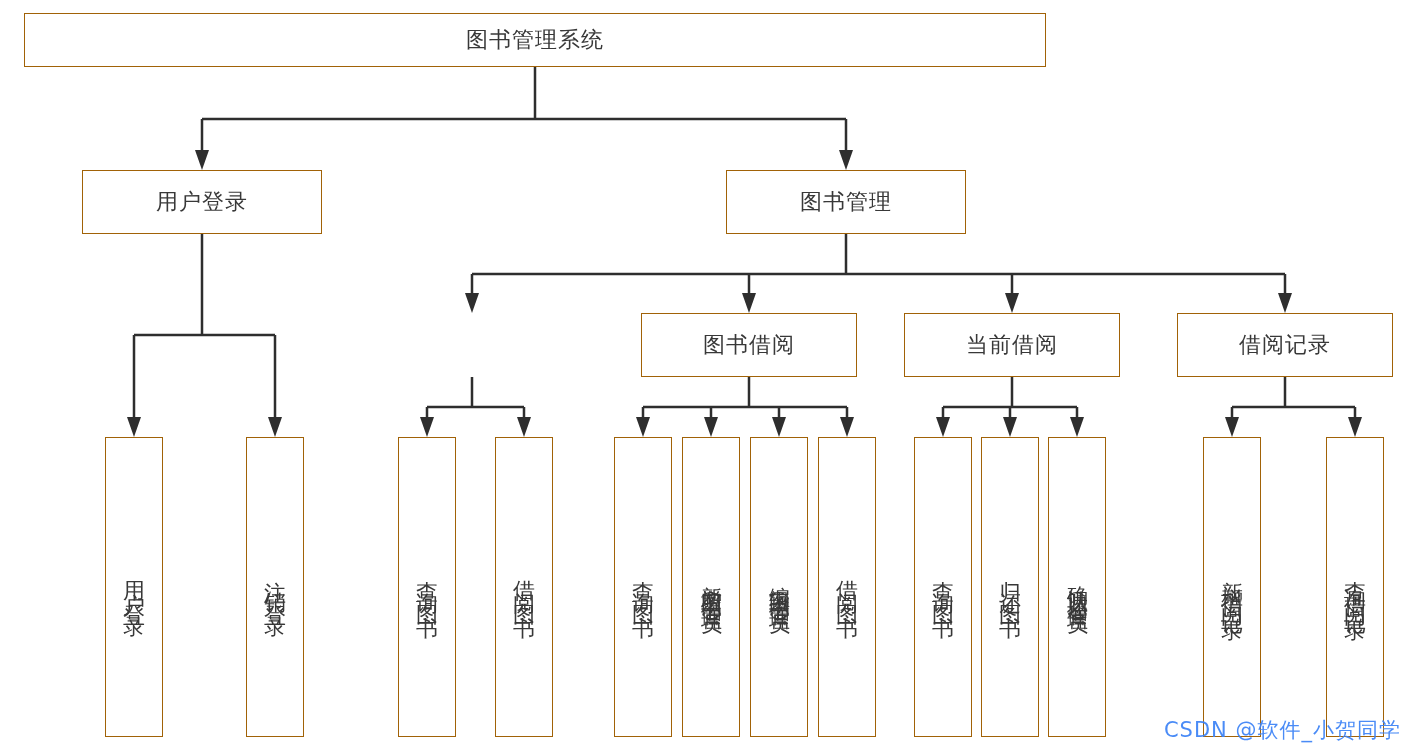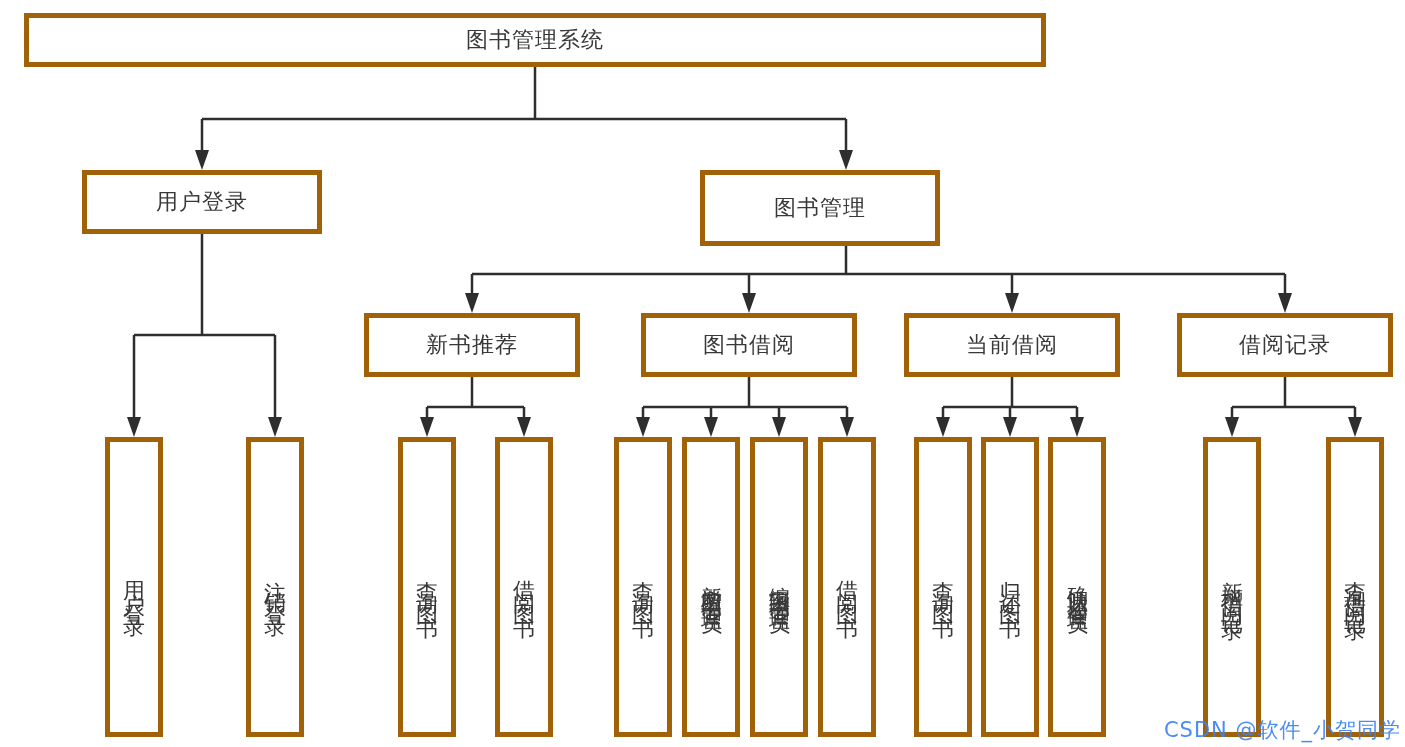--- a/index.html
+++ b/index.html
@@ -3,21 +3,21 @@
 <meta charset="utf-8">
 <style>
   html,body{margin:0;padding:0;background:#ffffff;}
   .stage{
     position:relative;width:1405px;height:747px;background:#ffffff;overflow:hidden;
     font-family:"DejaVu Sans","Liberation Sans",sans-serif;
   }
   .connectors{position:absolute;left:0;top:0;z-index:1;}
   .node{
     position:absolute;z-index:2;box-sizing:border-box;background:#ffffff;
-    border:5px solid #a16207;display:flex;align-items:center;justify-content:center;
+    border:1px solid #a16207;display:flex;align-items:center;justify-content:center;
     color:#383838;
   }
   .hbox{font-size:22px;letter-spacing:1px;}
   .vbox span{
     writing-mode:vertical-rl;text-orientation:mixed;
     font-size:22px;letter-spacing:12px;line-height:1;
     display:block;
   }
   .vbox.mid span{letter-spacing:8px;}
   .vbox.long span{font-size:21px;letter-spacing:4px;}
@@ -71,27 +71,24 @@
     </g>
   </svg>
 
   <div class="node hbox" style="left:24px;top:13px;width:1022px;height:54px">
     <span>图书管理系统</span>
   </div>
 
   <div class="node hbox" style="left:82px;top:170px;width:240px;height:64px">
     <span>用户登录</span>
   </div>
-  <div class="node hbox" style="left:700px;top:170px;width:240px;height:76px">
+  <div class="node hbox" style="left:726px;top:170px;width:240px;height:64px">
     <span>图书管理</span>
   </div>
 
-  <div class="node hbox" style="left:364px;top:313px;width:216px;height:64px">
-    <span>新书推荐</span>
-  </div>
   <div class="node hbox" style="left:641px;top:313px;width:216px;height:64px">
     <span>图书借阅</span>
   </div>
   <div class="node hbox" style="left:904px;top:313px;width:216px;height:64px">
     <span>当前借阅</span>
   </div>
   <div class="node hbox" style="left:1177px;top:313px;width:216px;height:64px">
     <span>借阅记录</span>
   </div>
 

